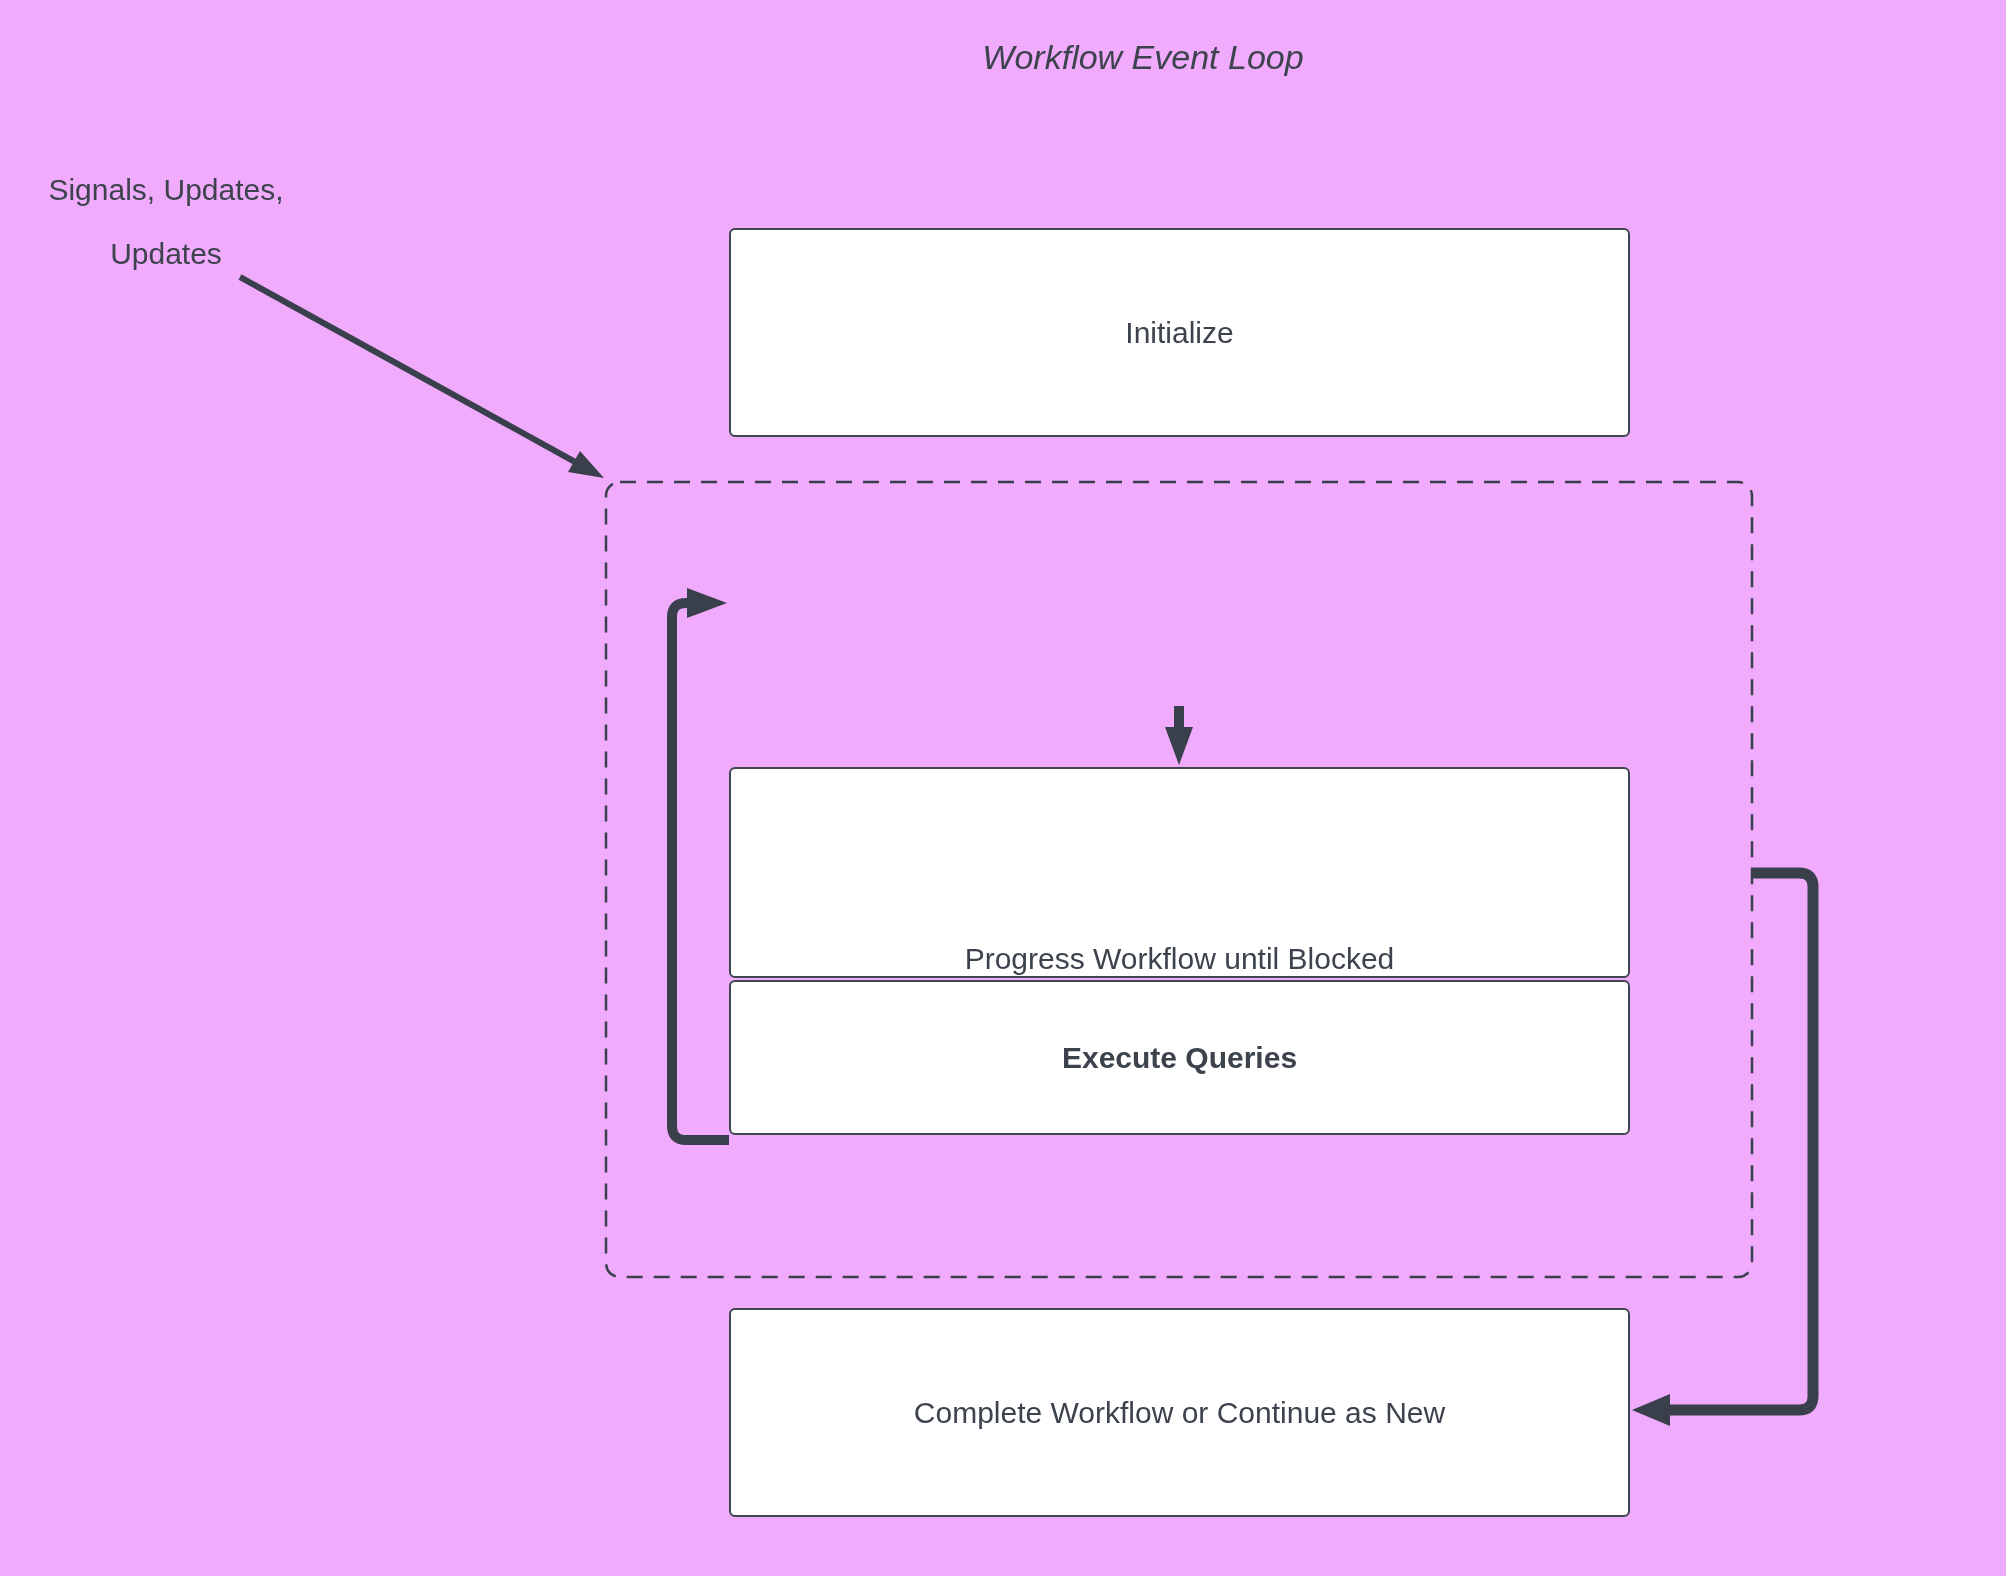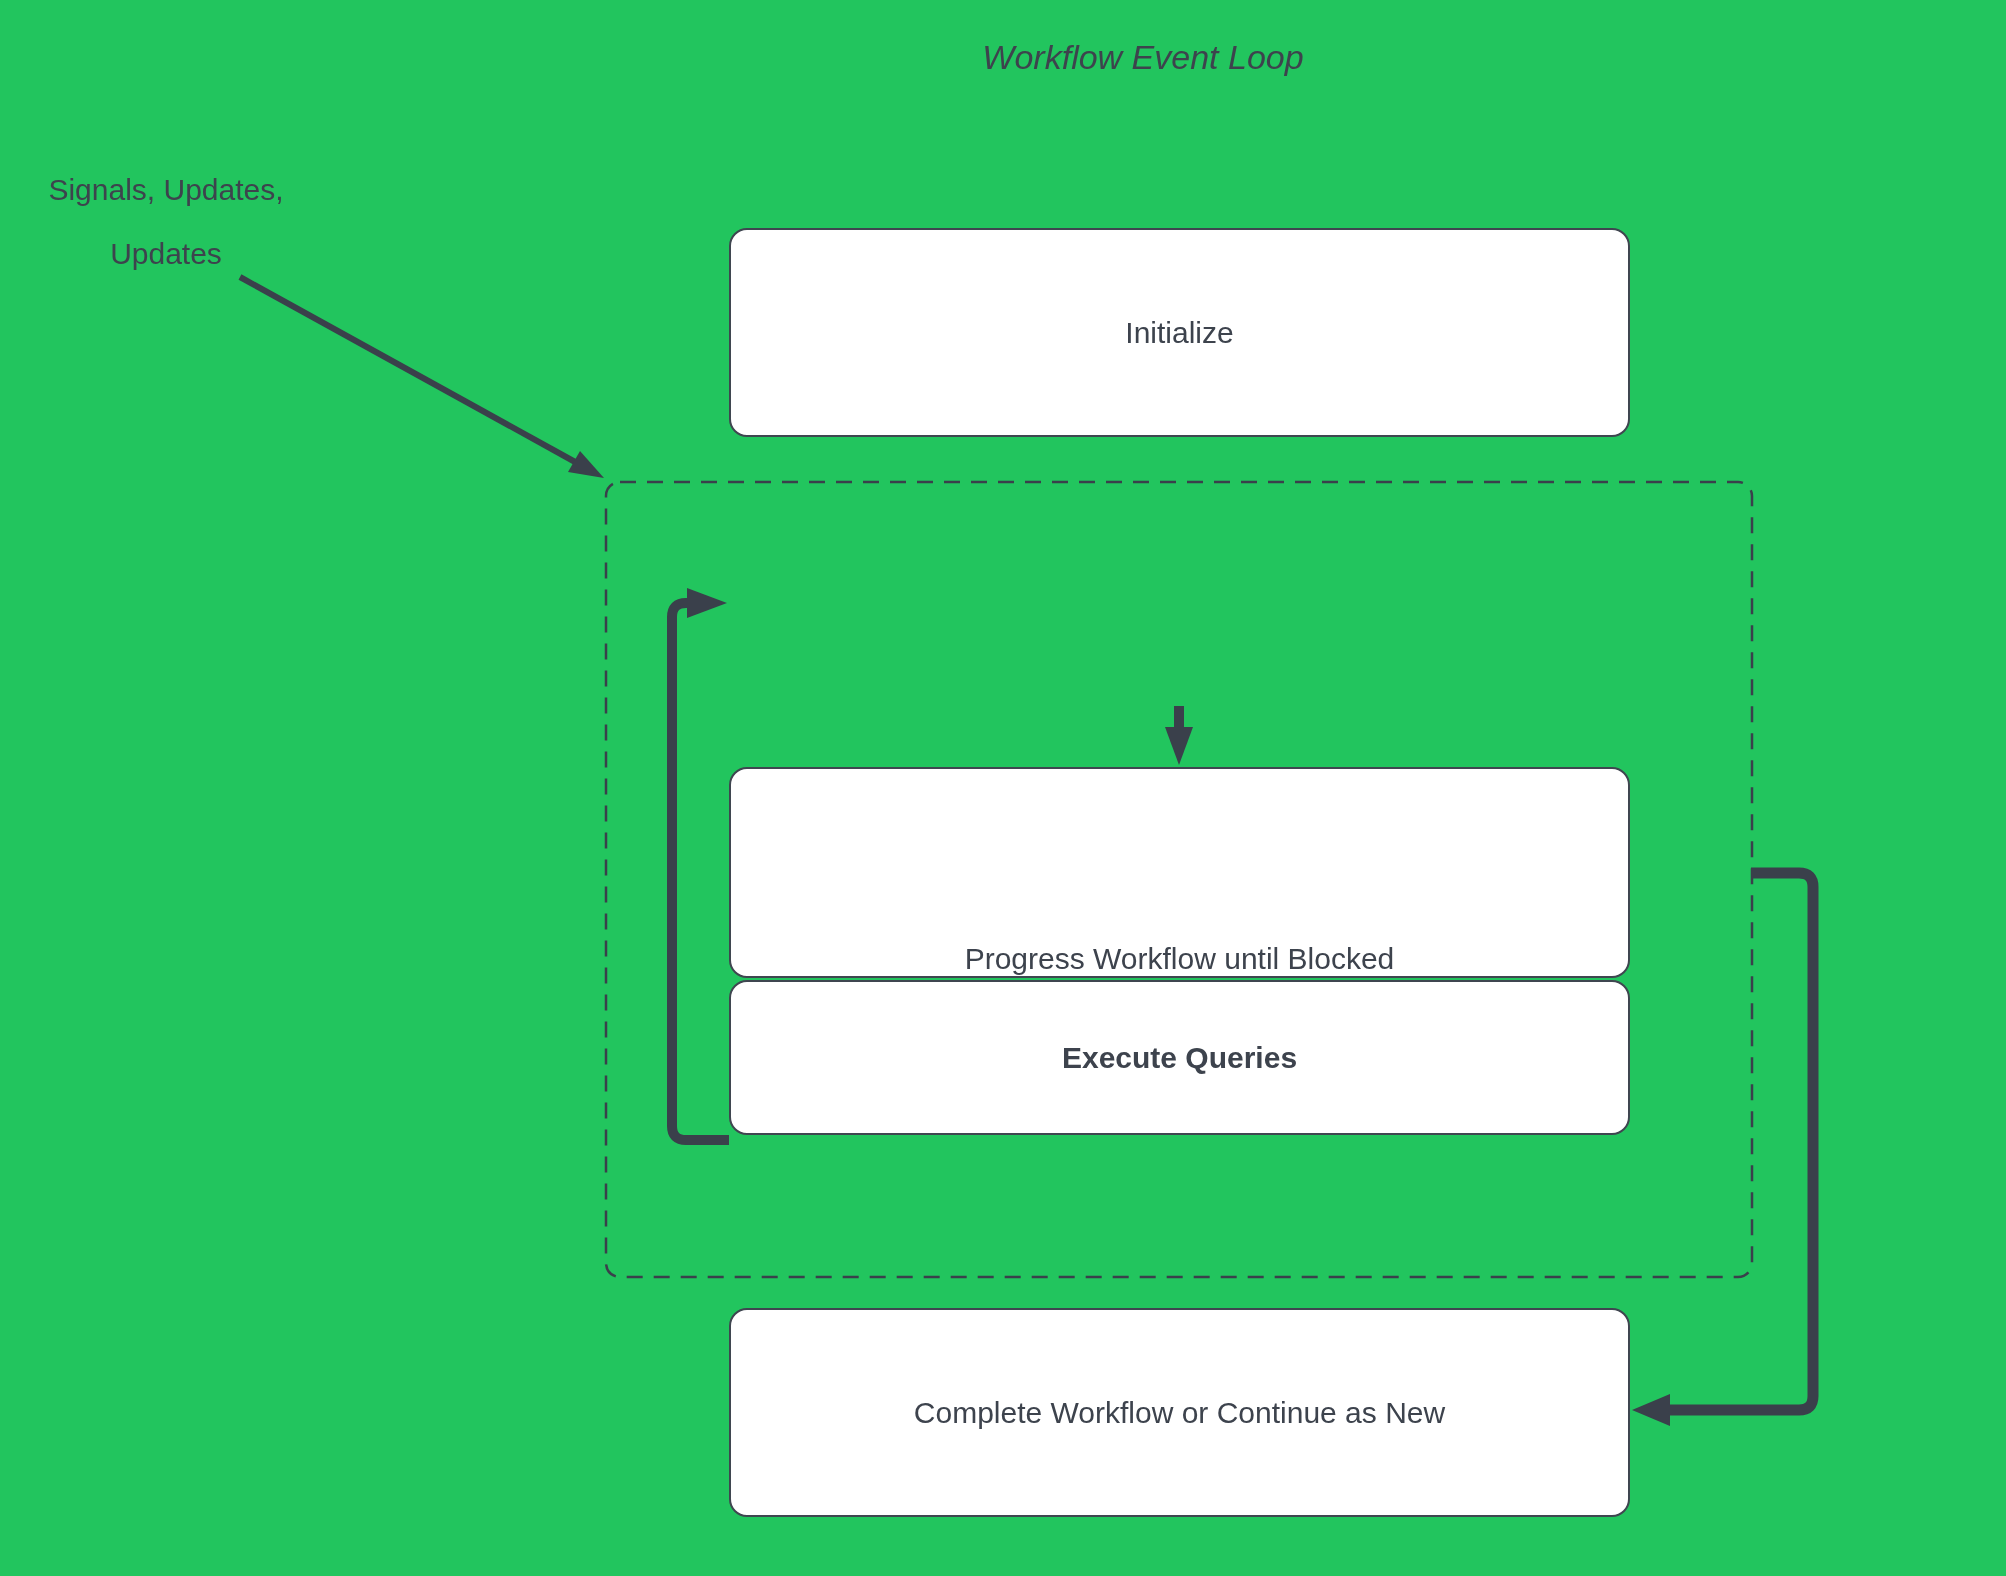--- a/index.html
+++ b/index.html
@@ -4,21 +4,21 @@
 <style>
   html, body {
     margin: 0;
     padding: 0;
     background: #ffffff;
   }
   .canvas {
     position: relative;
     width: 2006px;
     height: 1576px;
-    background: #22c55e;
+    background: #f0abfc;
     font-family: "Liberation Sans", sans-serif;
     overflow: hidden;
   }
   .diagram-title {
     position: absolute;
     left: 893px;
     top: 38px;
     width: 500px;
     text-align: center;
     font-size: 34px;
@@ -36,21 +36,21 @@
     color: #3d434d;
   }
   .annotation span { display: block; margin-top: 24px; }
   .node {
     position: absolute;
     left: 729px;
     width: 901px;
     box-sizing: border-box;
     background: #ffffff;
     border: 2px solid #3f4650;
-    border-radius: 18px;
+    border-radius: 6px;
     display: flex;
     align-items: center;
     justify-content: center;
     text-align: center;
     font-size: 30px;
     color: #3d434d;
   }
   .node-initialize        { top: 228px;  height: 209px; }
   .node-progress-signals  { top: 498px;  height: 210px; }
   .node-progress-workflow { top: 767px;  height: 211px; align-items: flex-end; }

